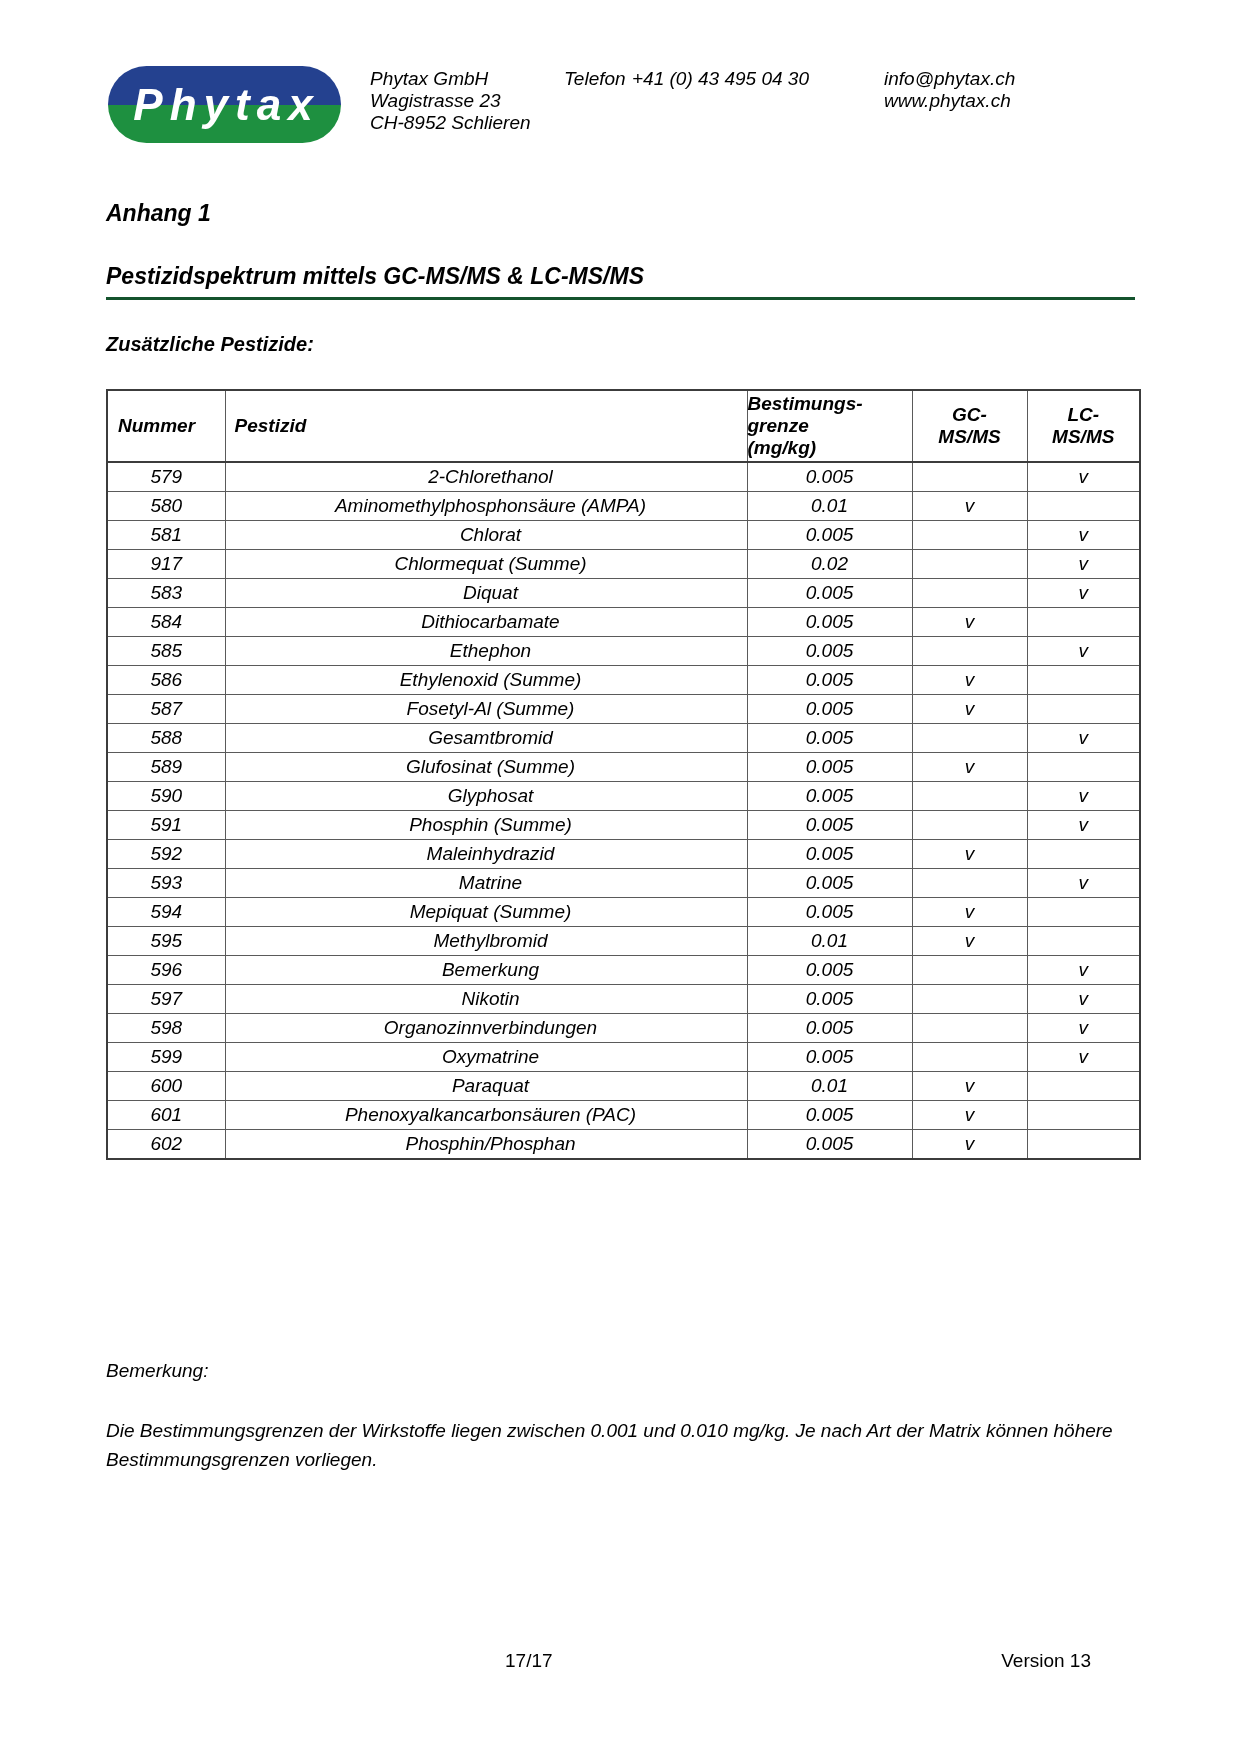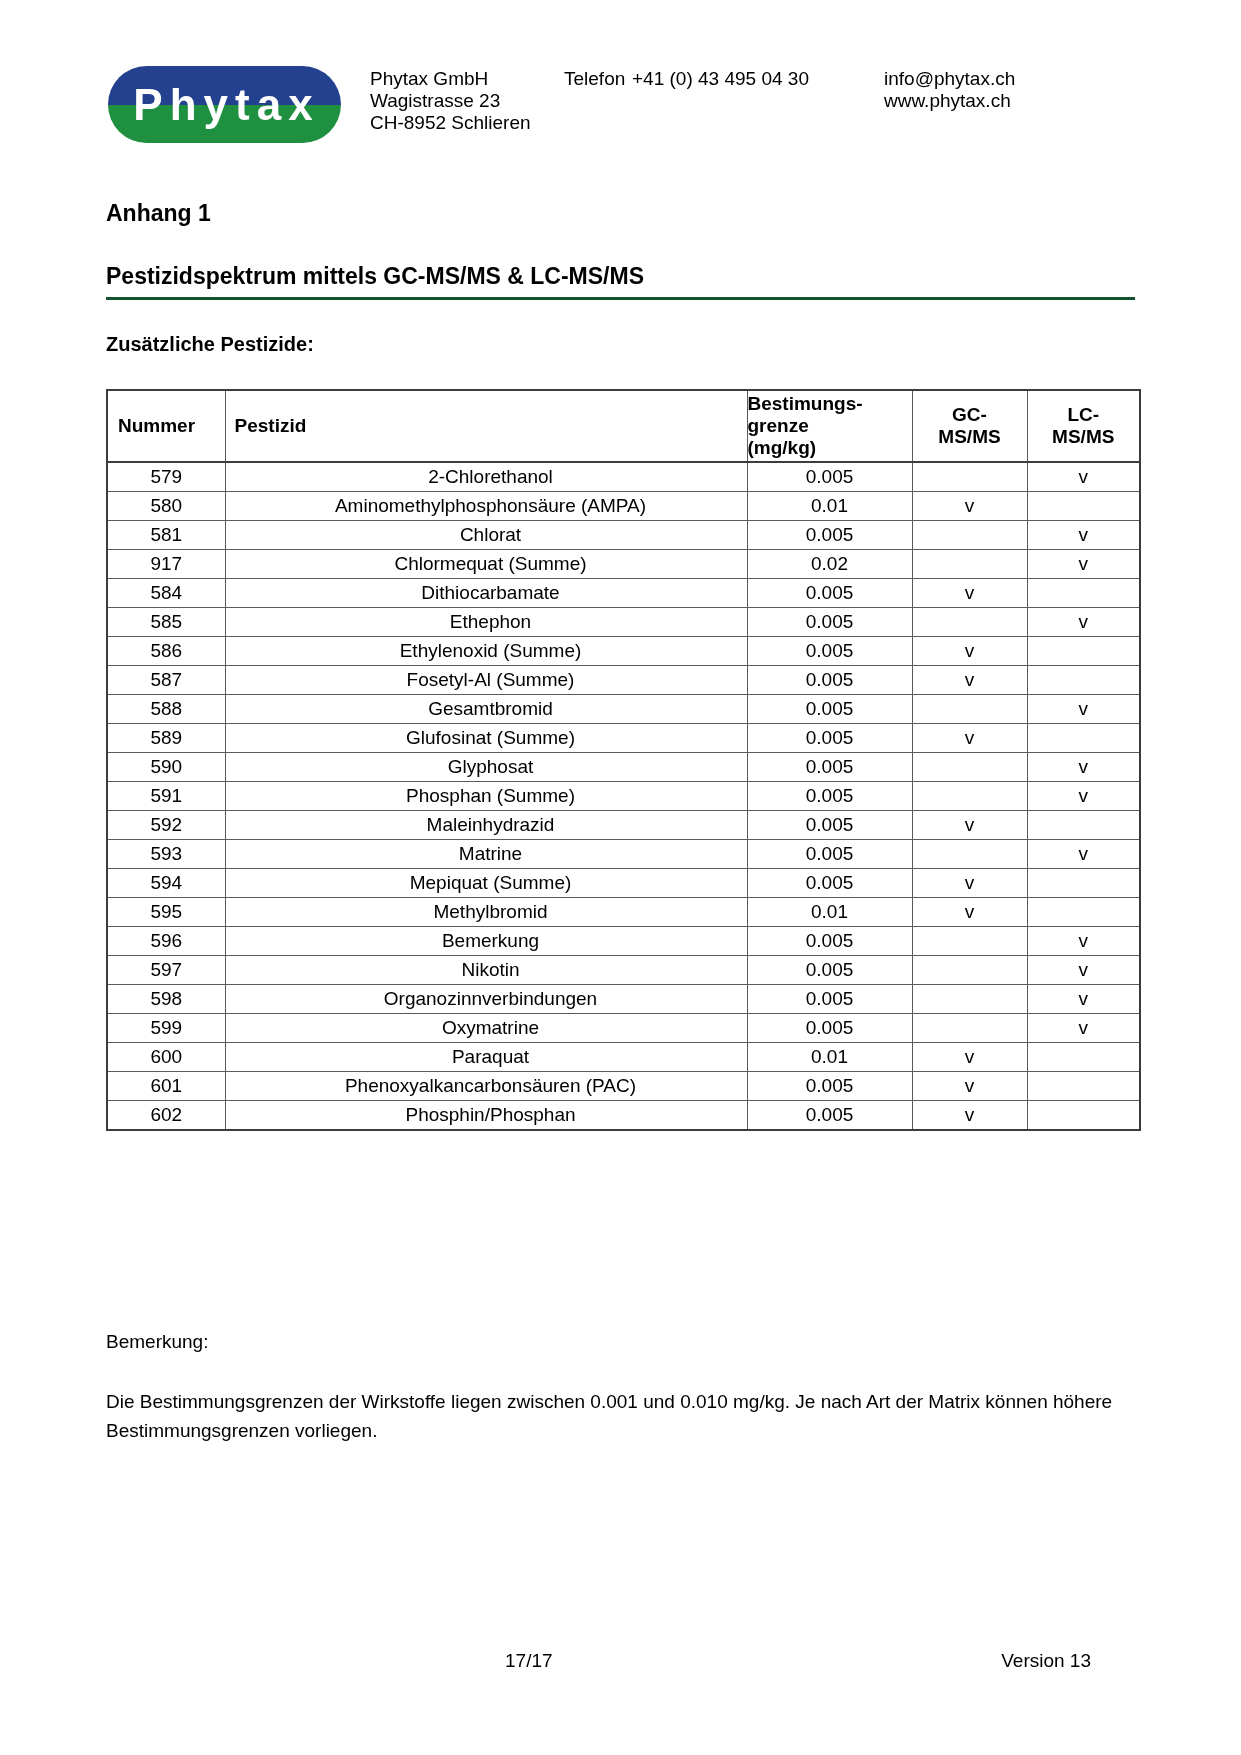--- a/index.html
+++ b/index.html
@@ -7,21 +7,21 @@
   .page {
     width: 1241px;
     height: 1755px;
     background: #ffffff;
     position: relative;
     margin: 0 auto;
     font-family: "Liberation Sans", sans-serif;
     color: #000;
     overflow: hidden;
   }
-  .content { padding: 66px 106px 0 106px; }
+  .content { padding: 66px 106px 0 106px; font-style: italic; }
 
   
   .header { position: relative; height: 80px; }
   .logo {
     position: absolute; left: 2px; top: 0;
     width: 233px; height: 77px;
     border-radius: 39px;
     overflow: hidden;
   }
   .logo-half { height: 50%; }
@@ -147,20 +147,27 @@
             <td class="col-lc">v</td>
           </tr>
           <tr>
             <td class="col-nummer">917</td>
             <td class="col-pestizid">Chlormequat (Summe)</td>
             <td class="col-grenze">0.02</td>
             <td class="col-gc"></td>
             <td class="col-lc">v</td>
           </tr>
           <tr>
+            <td class="col-nummer">583</td>
+            <td class="col-pestizid">Diquat</td>
+            <td class="col-grenze">0.005</td>
+            <td class="col-gc"></td>
+            <td class="col-lc">v</td>
+          </tr>
+          <tr>
             <td class="col-nummer">584</td>
             <td class="col-pestizid">Dithiocarbamate</td>
             <td class="col-grenze">0.005</td>
             <td class="col-gc">v</td>
             <td class="col-lc"></td>
           </tr>
           <tr>
             <td class="col-nummer">585</td>
             <td class="col-pestizid">Ethephon</td>
             <td class="col-grenze">0.005</td>
@@ -197,21 +204,21 @@
           </tr>
           <tr>
             <td class="col-nummer">590</td>
             <td class="col-pestizid">Glyphosat</td>
             <td class="col-grenze">0.005</td>
             <td class="col-gc"></td>
             <td class="col-lc">v</td>
           </tr>
           <tr>
             <td class="col-nummer">591</td>
-            <td class="col-pestizid">Phosphan (Summe)</td>
+            <td class="col-pestizid">Phosphin (Summe)</td>
             <td class="col-grenze">0.005</td>
             <td class="col-gc"></td>
             <td class="col-lc">v</td>
           </tr>
           <tr>
             <td class="col-nummer">592</td>
             <td class="col-pestizid">Maleinhydrazid</td>
             <td class="col-grenze">0.005</td>
             <td class="col-gc">v</td>
             <td class="col-lc"></td>

